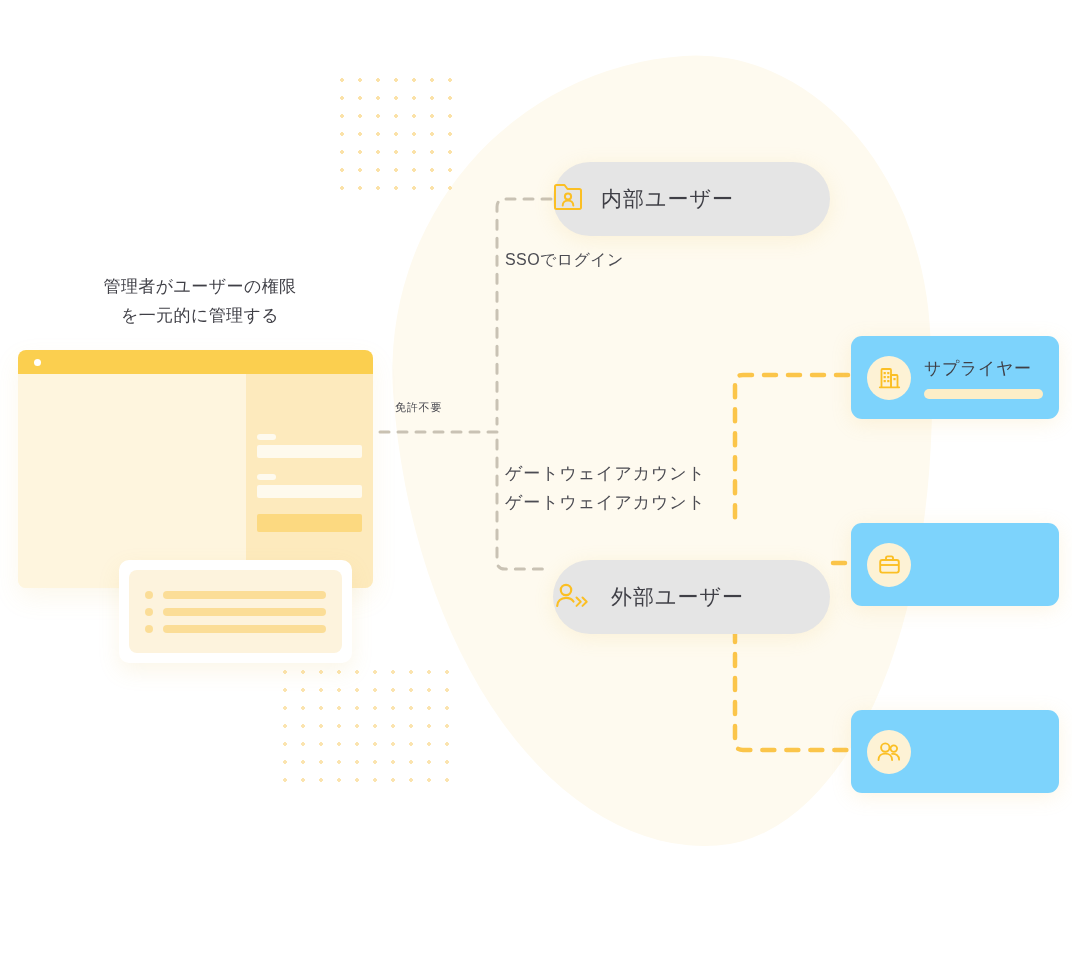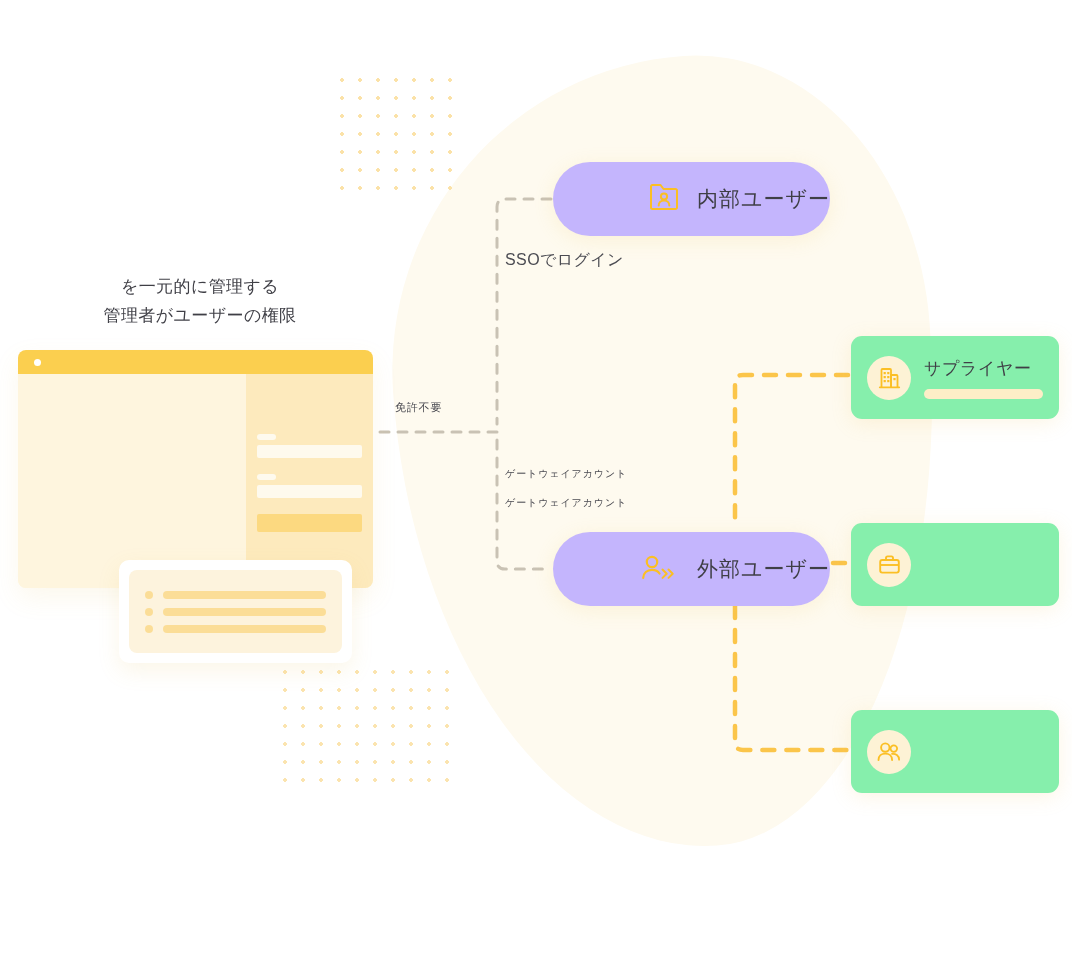--- a/index.html
+++ b/index.html
@@ -184,43 +184,43 @@
     height: 960px;
     z-index: 3;
     pointer-events: none;
   }
 
   
   .pill {
     position: absolute;
     height: 74px;
     border-radius: 37px;
-    background: #c4b5fd;
+    background: #e5e5e5;
     box-shadow: 0 4px 20px rgba(236,196,92,.16);
     display: flex;
     align-items: center;
-    justify-content: flex-end;
+    justify-content: flex-start;
     gap: 18px;
     z-index: 7;
   }
   .pill .pill-label {
     font-size: 21px;
     color: #3f3f46;
     letter-spacing: 1px;
   }
   .pill-internal { left: 553px; top: 162px; width: 277px; }
-  .pill-external { left: 553px; top: 532px; width: 277px; }
+  .pill-external { left: 553px; top: 560px; width: 277px; }
 
   
   .rcard {
     position: absolute;
     left: 851px;
     width: 208px;
     height: 83px;
-    background: #86efac;
+    background: #7dd3fc;
     border-radius: 11px;
     box-shadow: 0 4px 20px rgba(236,196,92,.17);
     display: flex;
     align-items: center;
     padding: 0 16px;
     box-sizing: border-box;
     gap: 13px;
     z-index: 7;
   }
   .rcard-icon {
@@ -265,21 +265,21 @@
   }
   .elabel-license {
     left: 395px;
     top: 400px;
     font-size: 11px;
     letter-spacing: .8px;
   }
   .elabel-gateway {
     left: 505px;
     top: 459px;
-    font-size: 10px;
+    font-size: 17px;
     line-height: 29px;
     letter-spacing: .9px;
   }
 </style>
 </head>
 <body>
 
 <div id="stage">
 
   <div class="blob"></div>
@@ -293,22 +293,22 @@
       <path d="M497 440 V561 Q497 569 505 569 H551"></path>
     </g>
     <g fill="none" stroke="#fbc54a" stroke-width="4.5" stroke-linecap="round" stroke-dasharray="12 12">
       <path d="M848 375 H743 Q735 375 735 383 V520"></path>
       <path d="M833 563 H848"></path>
       <path d="M735 606 V742 Q735 750 743 750 H848"></path>
     </g>
   </svg>
 
   <div class="caption">
+    <div>管理者がユーザーの権限</div>
     <div>を一元的に管理する</div>
-    <div>管理者がユーザーの権限</div>
   </div>
 
   <div class="browser">
     <div class="browser-bar">
       <span class="browser-dot"></span>
     </div>
     <div class="browser-body">
       <div class="browser-main"></div>
       <div class="browser-side">
         <div class="f-label"></div>

